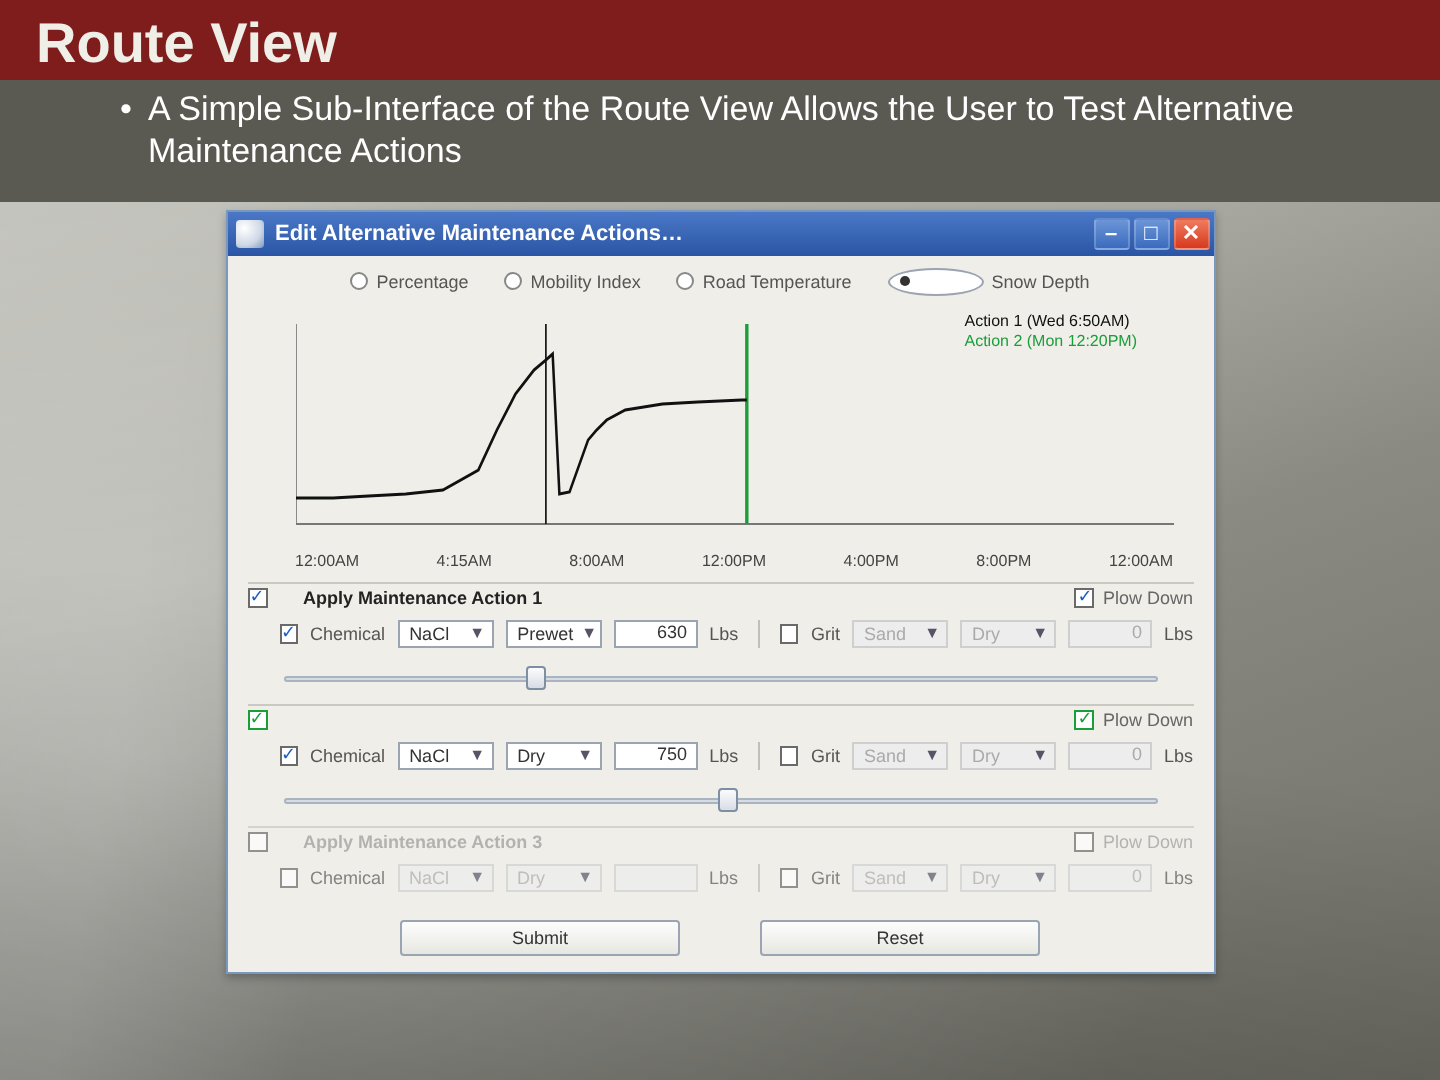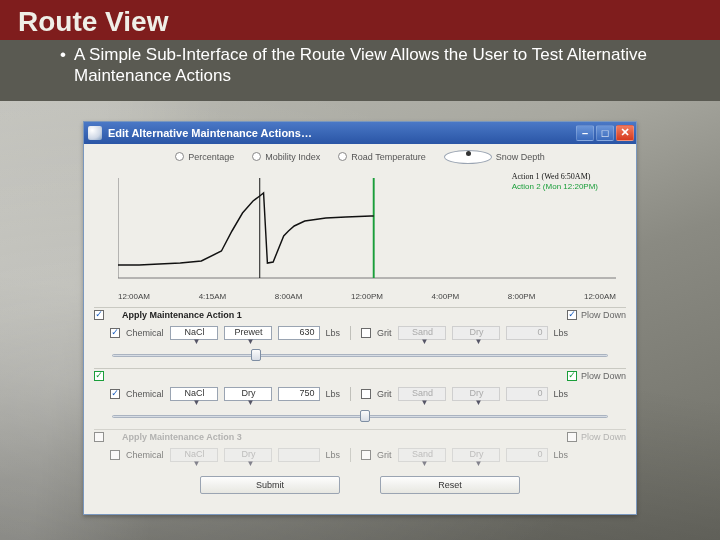--- a/index.html
+++ b/index.html
@@ -30,22 +30,22 @@
     color: #ffffff;
     padding: 4px 24px 14px 46px;
     font-size: 17px;
     line-height: 1.25;
   }
   .bullet { position:absolute; left:60px; }
   .slide-sub-inner { padding-left: 28px; }
 
   .app {
     position: relative;
-    margin: 20px auto 0 auto;
-    width: 554px;
+    margin: 4px auto 0 auto;
+    width: 495px;
     background: #efeee9;
     border: 1px solid #7a97bd;
     box-shadow: 0 2px 4px rgba(0,0,0,.25);
     font-size: 9px;
     color: #333;
   }
   .titlebar {
     height: 22px;
     background: linear-gradient(#4a78c6, #2a55a5);
     color: #fff;
@@ -85,21 +85,21 @@
   .chart {
     margin: 2px 20px 4px 34px;
     height: 120px;
     position: relative;
   }
   .chart svg { width:100%; height:100%; }
   .chart .legend {
     position:absolute; right:18px; top:4px;
     font-size:8px; line-height:1.3;
   }
-  .legend .l1 { color:#111;font-family:Liberation Serif, serif; }
+  .legend .l1 { color:#111; }
   .legend .l2 { color:#1a9e3a; }
   .xticks {
     display:flex; justify-content:space-between;
     margin: 0 20px 0 34px;
     font-size:8px; color:#444;gap:16px;
   }
 
   .block { margin: 6px 10px 4px 10px; }
   .blockhead {
     display:flex; align-items:center; gap:18px;
@@ -116,21 +116,21 @@
   .blockhead .pd { margin-left:auto; display:flex; align-items:center; gap:4px; color:#666; }
   .row {
     display:flex; align-items:center; gap:6px;
     padding:4px 0 2px 16px;
     flex-wrap:nowrap;
   }
   .row .lbl { color:#555; }
   .sel {
     display:inline-flex; align-items:center; justify-content:space-between;
     background:#fff; border:1px solid #9aa4b2; height:14px;
-    padding:0 3px 0 5px; min-width:48px; color:#333;flex-direction:column;
+    padding:0 3px 0 5px; min-width:48px; color:#333;
   }
   .sel.disabled { background:#ededed; color:#aaa; border-color:#cfcfcf; }
   .sel .chev { font-size:8px; color:#556; margin-left:4px; }
   .txt {
     background:#fff; border:1px solid #9aa4b2; height:14px;
     padding:0 4px; min-width:42px; text-align:right; color:#333;
   }
   .txt.disabled { background:#ededed; color:#aaa; border-color:#cfcfcf; }
   .vr { width:1px; height:14px; background:#c0c0ba; margin:0 4px; }
 
@@ -150,21 +150,21 @@
 
   .block2 .blockhead .title,
   .block2 .blockhead .cb,
   .block2 .blockhead .checked::after { color:#1a9e3a; border-color:#1a9e3a; }
 
   .block3 { opacity:.7; }
   .block3 .title, .block3 .pd { color:#9a9a9a; }
 
   .btnrow {
     display:flex; justify-content:center; gap:40px;
-    padding:8px 0 20px 0;
+    padding:8px 0 8px 0;
   }
   .btn {
     min-width:140px; height:18px;
     background:linear-gradient(#fdfdfd,#e7e7e1);
     border:1px solid #9aa4b2; border-radius:2px;
     display:flex; align-items:center; justify-content:center;
     color:#333;
   }
 </style>
 </head>

